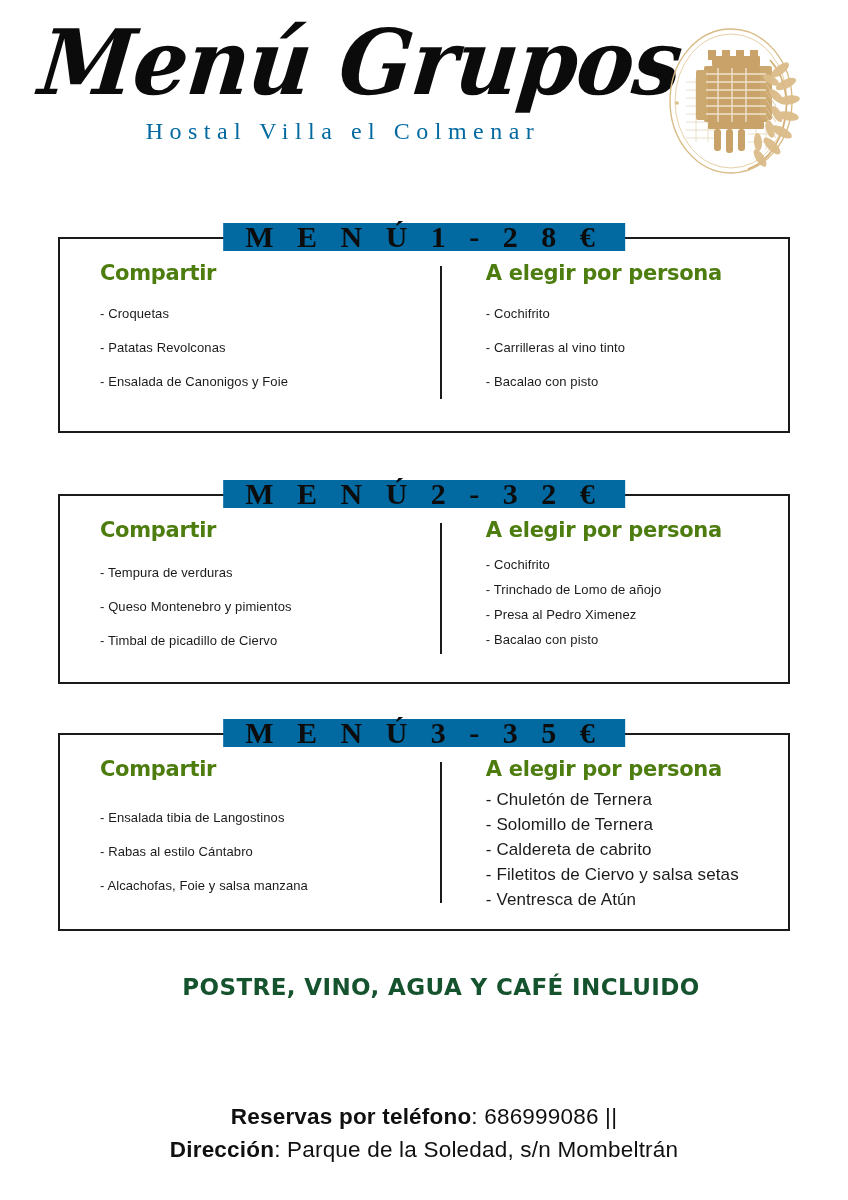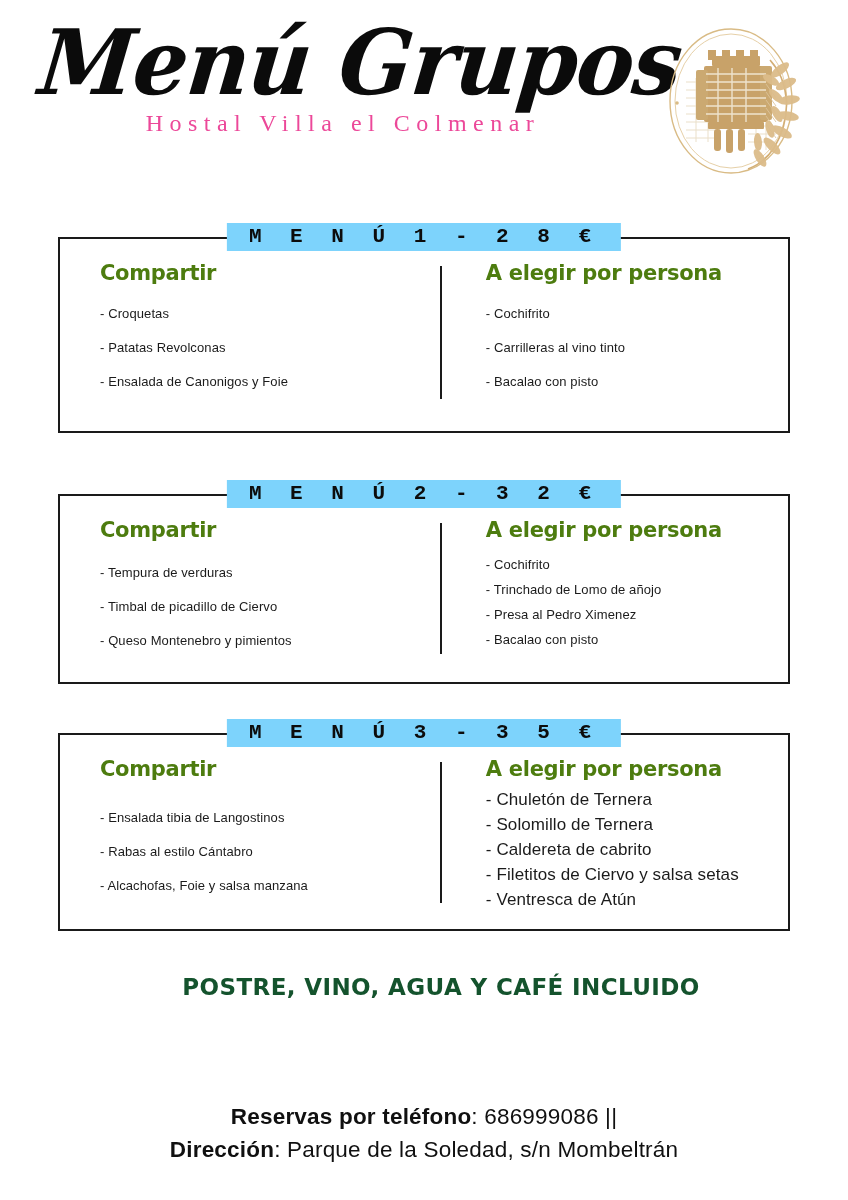--- a/index.html
+++ b/index.html
@@ -38,25 +38,25 @@
     font-style: italic;
     font-weight: 700;
     font-size: 86px;
     line-height: 1.02;
     letter-spacing: -1px;
     color: #0b0b0b;
     transform: skewX(-6deg) scaleY(1.05);
     white-space: nowrap;
   }
   .brand-sub {
-    margin-top: 4px;
+    margin-top: 12px;
     font-family: "Liberation Serif", serif;
     font-size: 24px;
     letter-spacing: 6.5px;
-    color: #ec4899;
+    color: #0369a1;
     white-space: nowrap;
     padding-left: 6px;
   }
 
   
   .logo {
     position: absolute;
     left: 652px;
     top: 22px;
     width: 158px;
@@ -74,29 +74,29 @@
   }
   #menu-card-0 { top: 237px; height: 196px; }
   #menu-card-1 { top: 494px; height: 190px; }
   #menu-card-2 { top: 733px; height: 198px; }
 
   .menu-title {
     position: absolute;
     top: -16px;
     left: 50%;
     transform: translateX(-50%);
-    background: #7dd3fc;
+    background: #0369a1;
     padding: 0 22px;
-    font-size: 21px;
+    font-size: 30px;
     font-weight: 700;
     letter-spacing: 8px;
     color: #0c0c0c;
     white-space: nowrap;
     line-height: 28px;
-    font-family: Liberation Mono, monospace;
+    font-family: Liberation Serif, serif;
   }
 
   .card-body {
     display: flex;
     height: 100%;
     box-sizing: border-box;
     padding: 22px 14px 10px 14px;
   }
   .col {
     box-sizing: border-box;
@@ -276,22 +276,22 @@
   </div>
 </div>
 
 <div class="menu-card" id="menu-card-1">
   <div class="menu-title">M E N Ú  2  -  3 2  €</div>
   <div class="card-body">
     <div class="col col-left">
       <div class="col-head">Compartir</div>
       <ul class="items sp-wide">
         <li>- Tempura de verduras</li>
+        <li>- Queso Montenebro y pimientos</li>
         <li>- Timbal de picadillo de Ciervo</li>
-        <li>- Queso Montenebro y pimientos</li>
       </ul>
     </div>
     <div class="col col-right">
       <div class="col-head">A elegir por persona</div>
       <ul class="items sp-tight">
         <li>- Cochifrito</li>
         <li>- Trinchado de Lomo de añojo</li>
         <li>- Presa al Pedro Ximenez</li>
         <li>- Bacalao con pisto</li>
       </ul>

